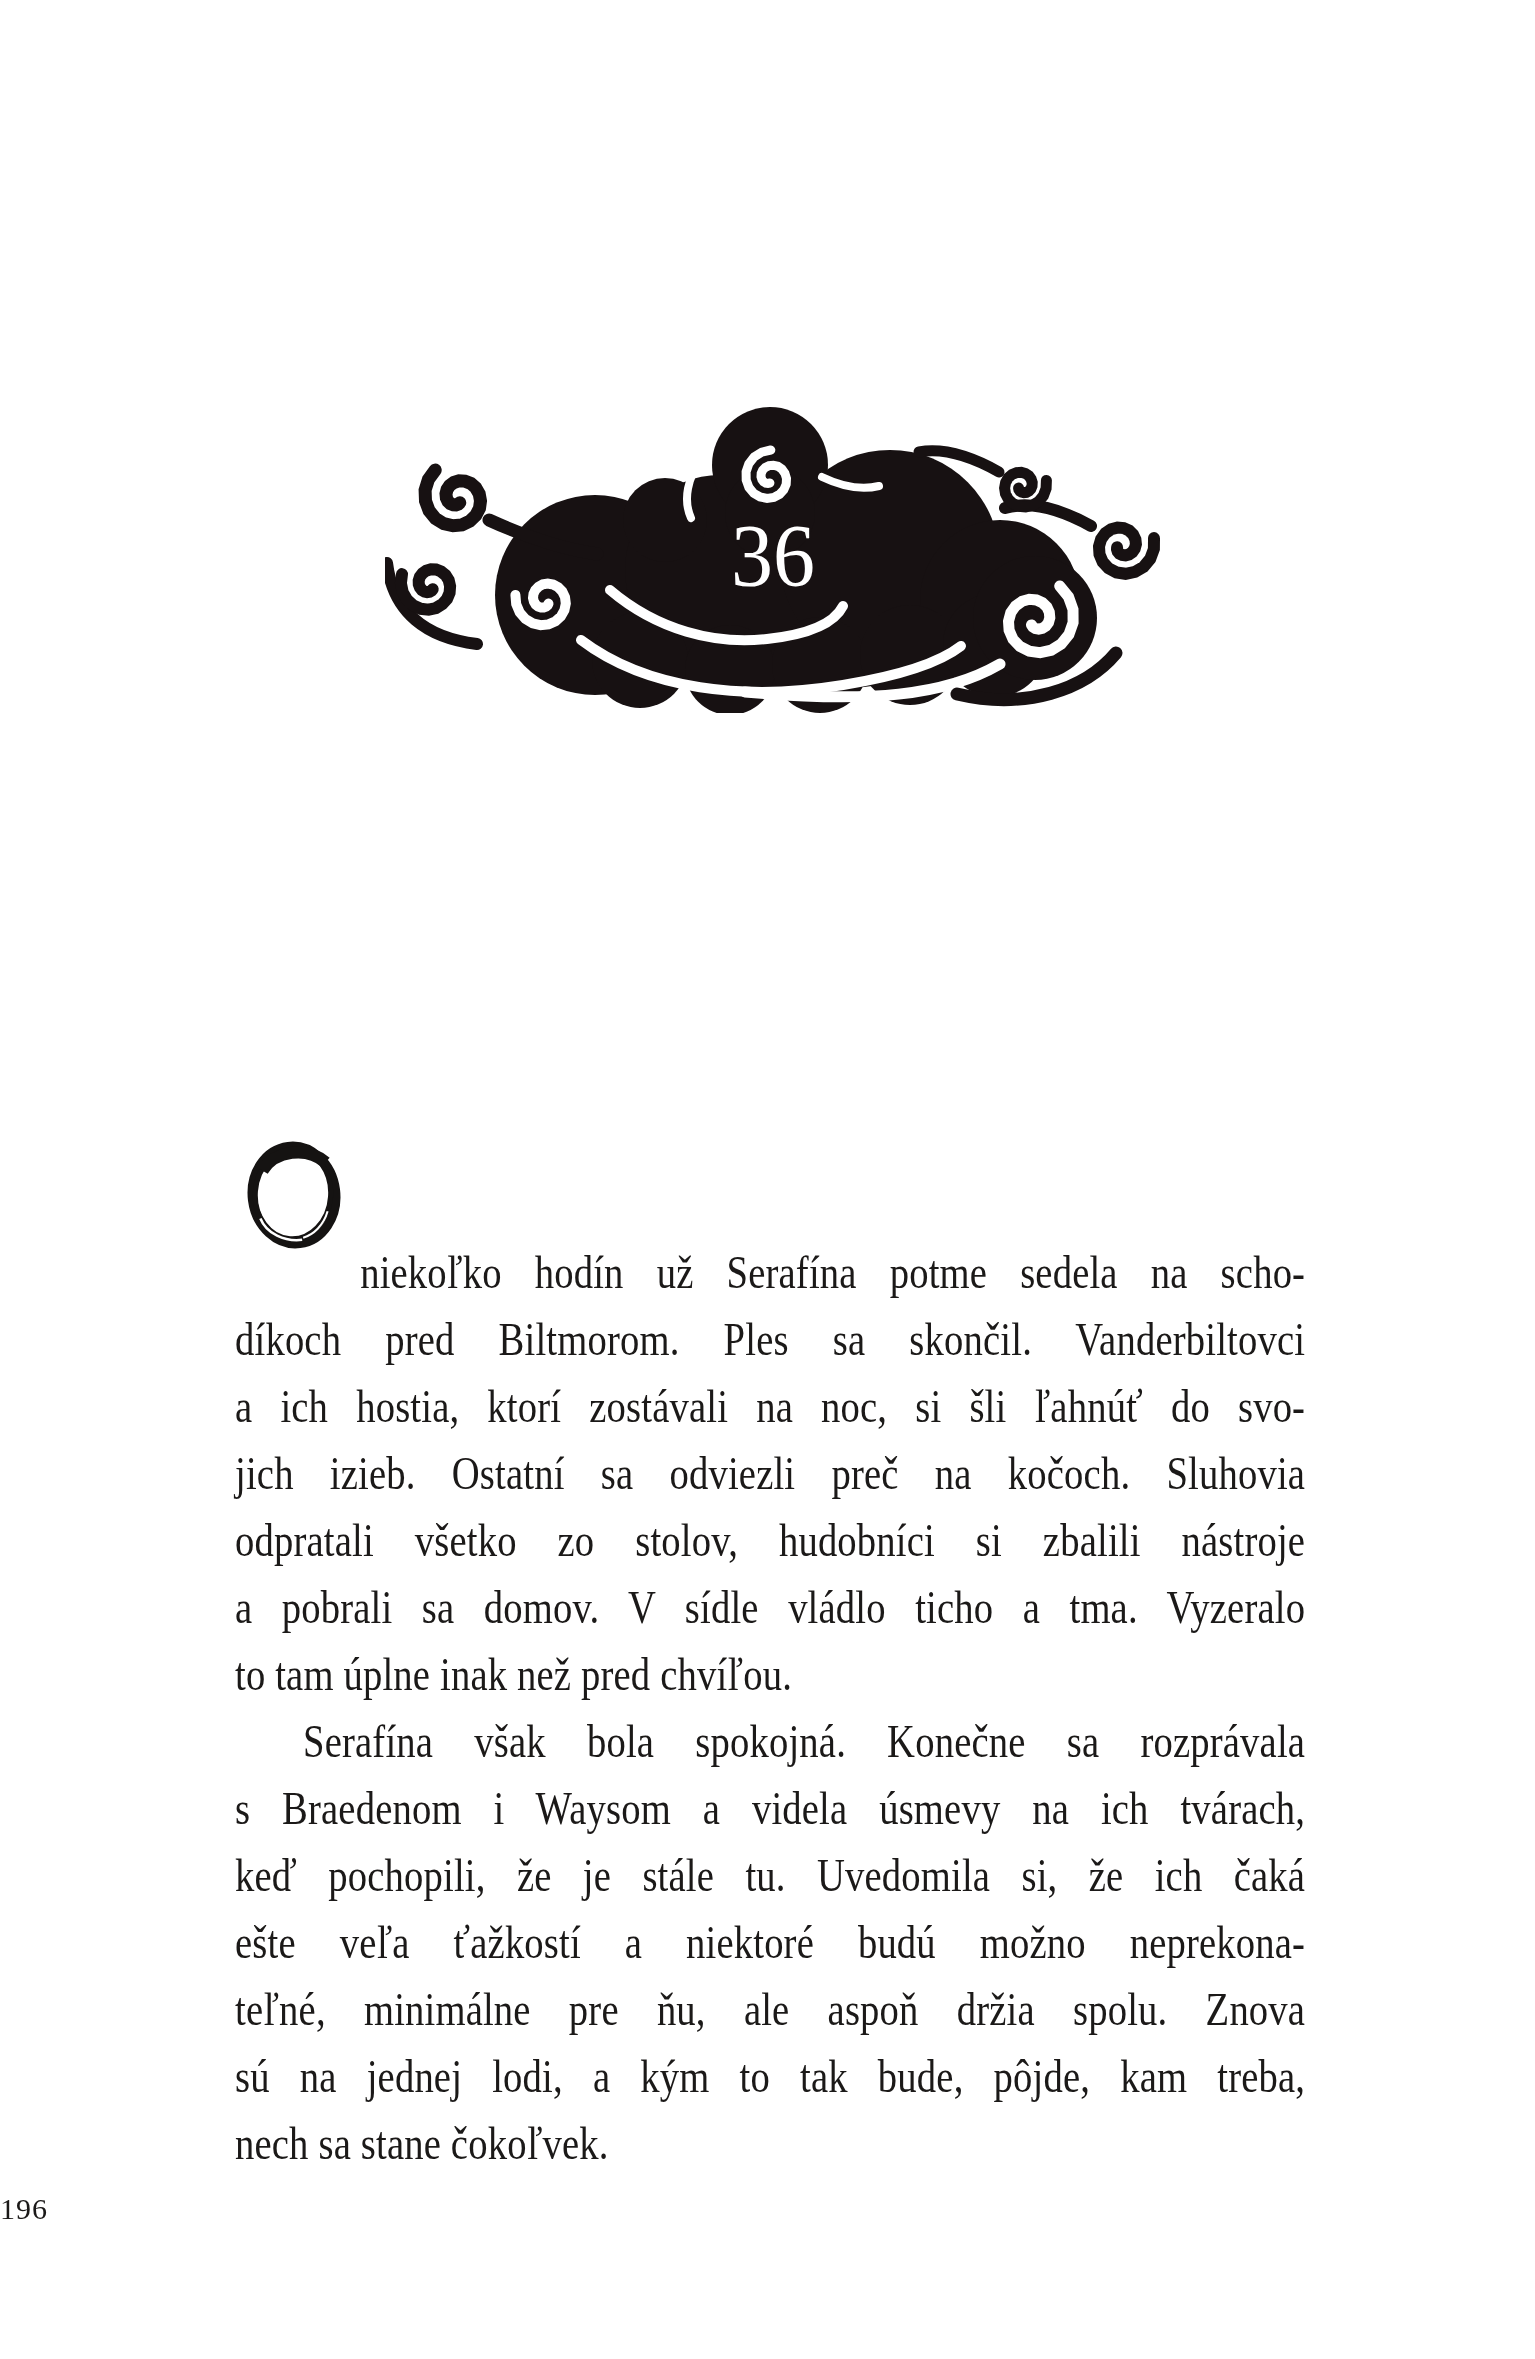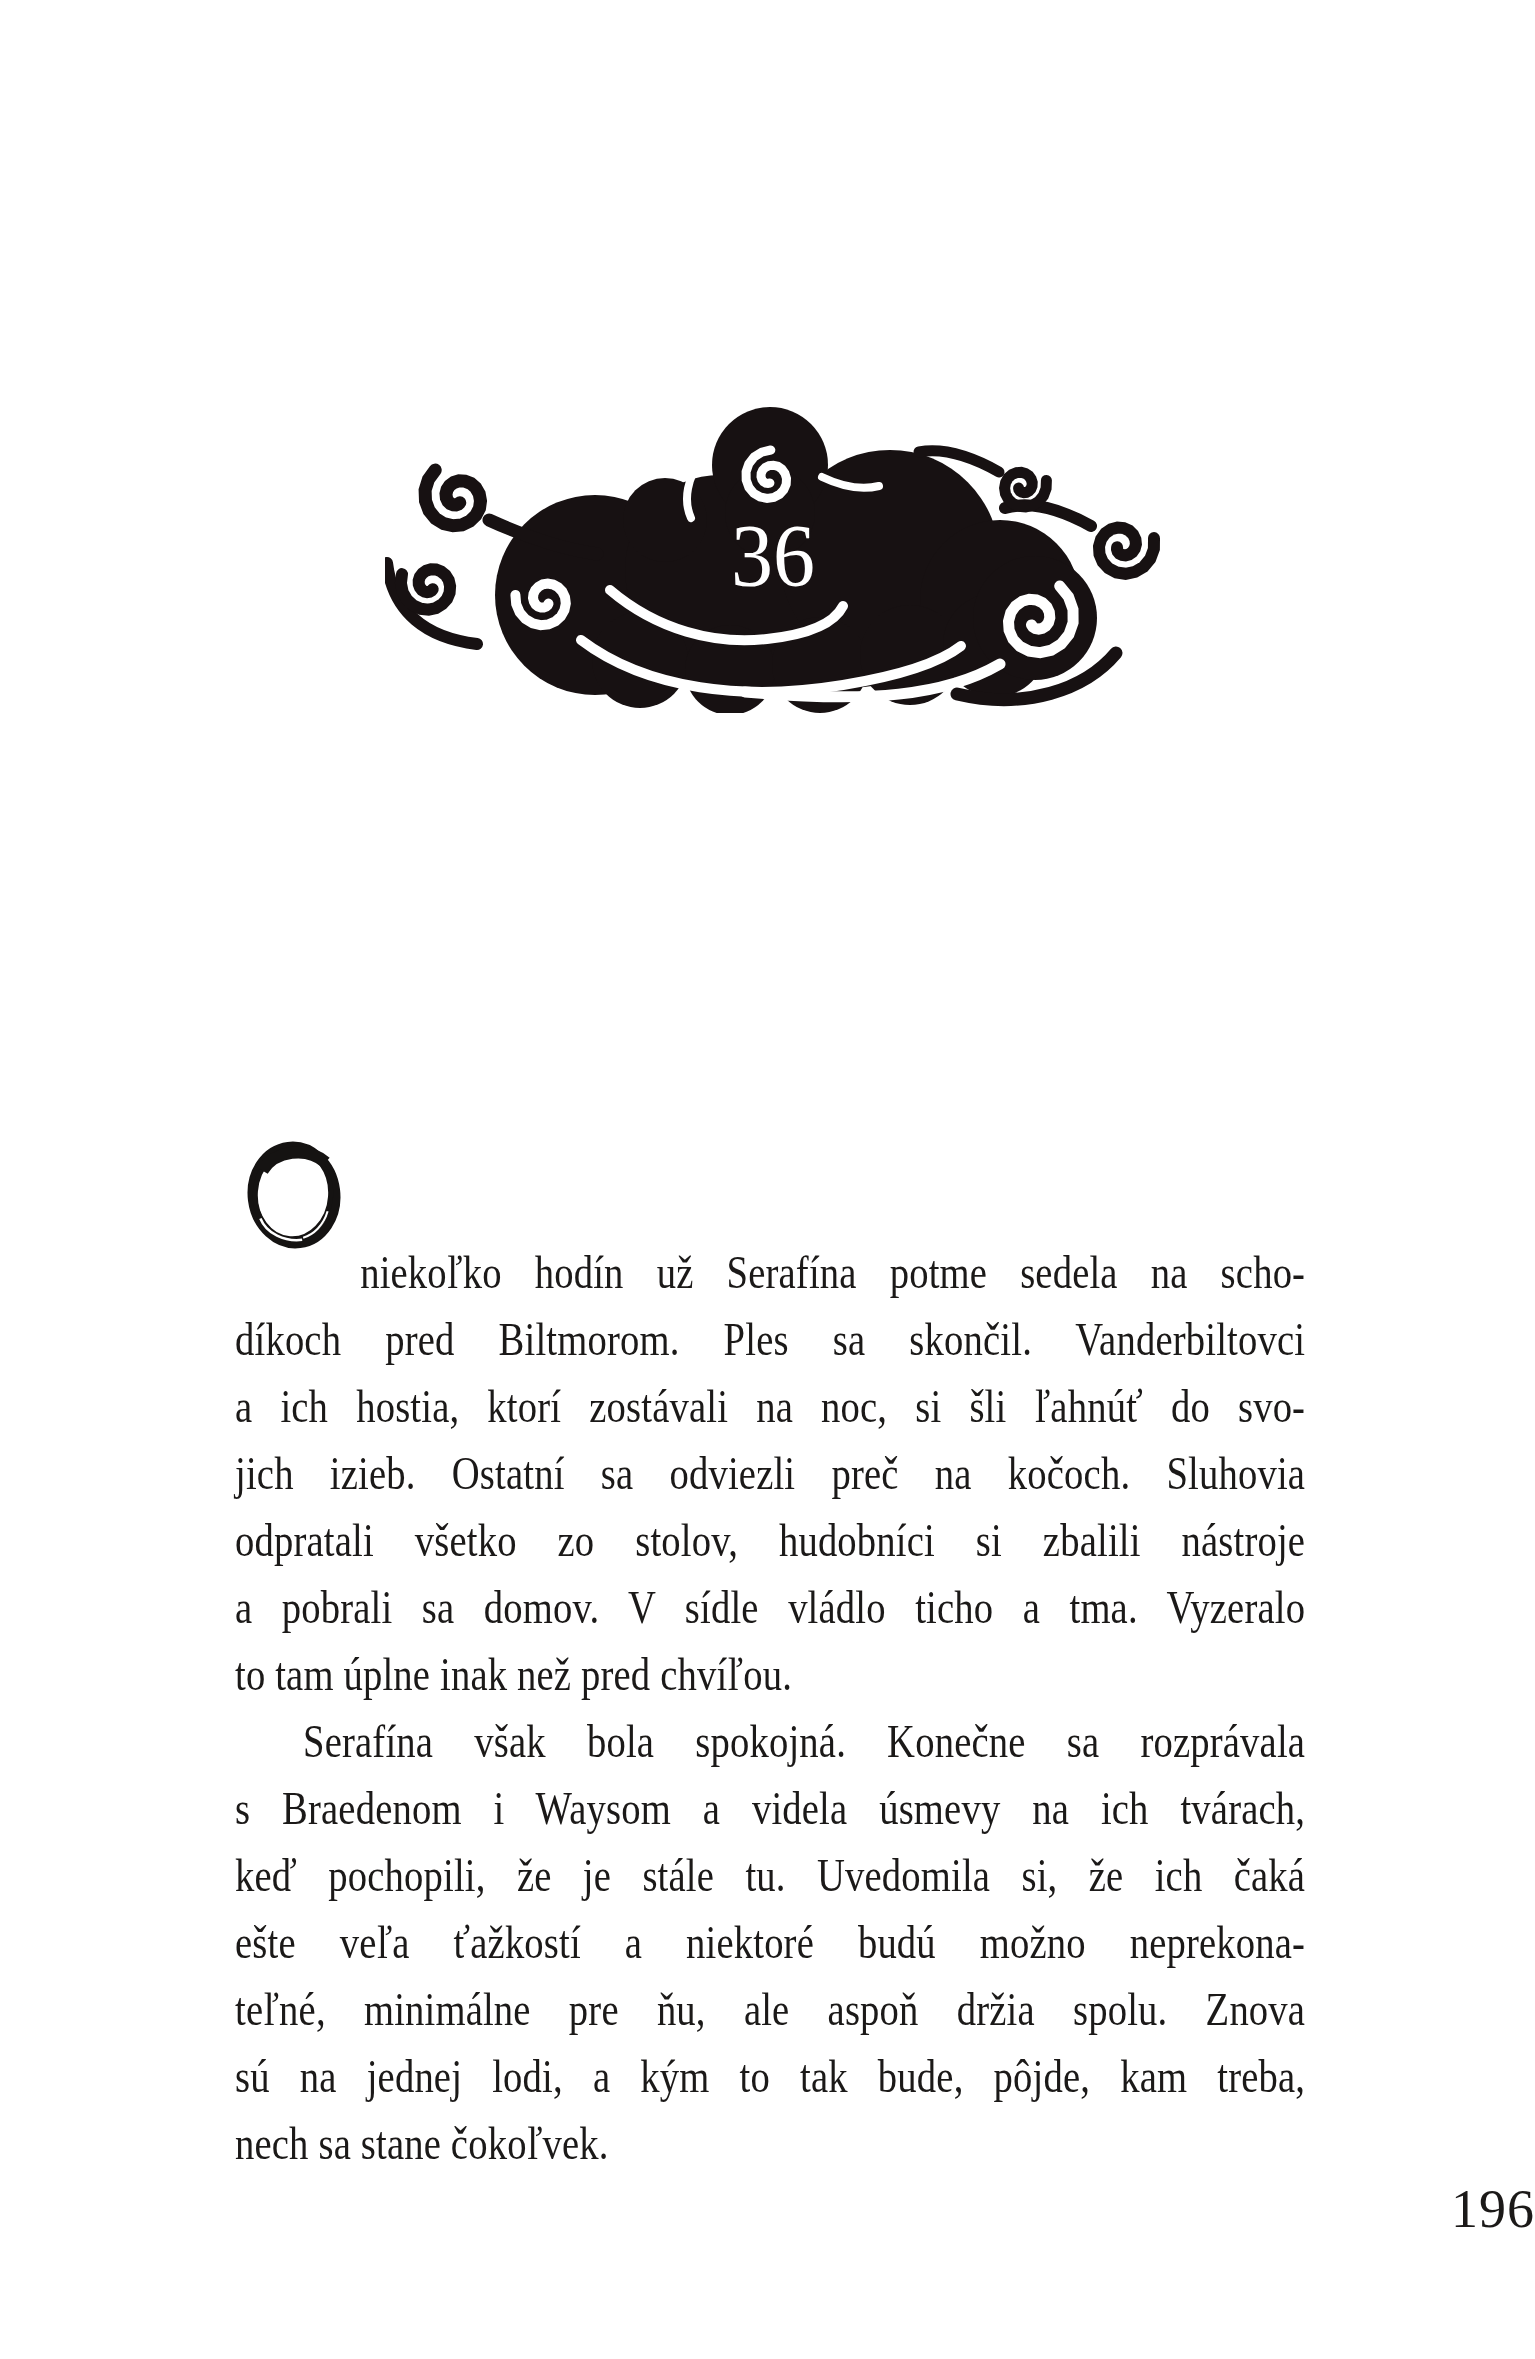--- a/index.html
+++ b/index.html
@@ -29,21 +29,21 @@
     text-align-last:justify;
     text-justify:inter-word;
     white-space:normal;
     letter-spacing:0.2px;
   }
   .bodyline.dc-line{padding-left:149px;}
   .bodyline.indent{text-indent:81px;}
   .bodyline.lastline{text-align-last:left;}
   .pagenum{
     position:absolute;left:0;top:2186px;width:1535px;
-    text-align:right;font-size:54px;line-height:46px;
+    text-align:left;font-size:30px;line-height:46px;
     letter-spacing:1px;
   }
 </style>
 </head>
 <body>
 
 <div class="page">
 
   <svg class="ornament" viewBox="0 0 780 315" aria-hidden="true">
     <g id="cloud-body" fill="#171112">

